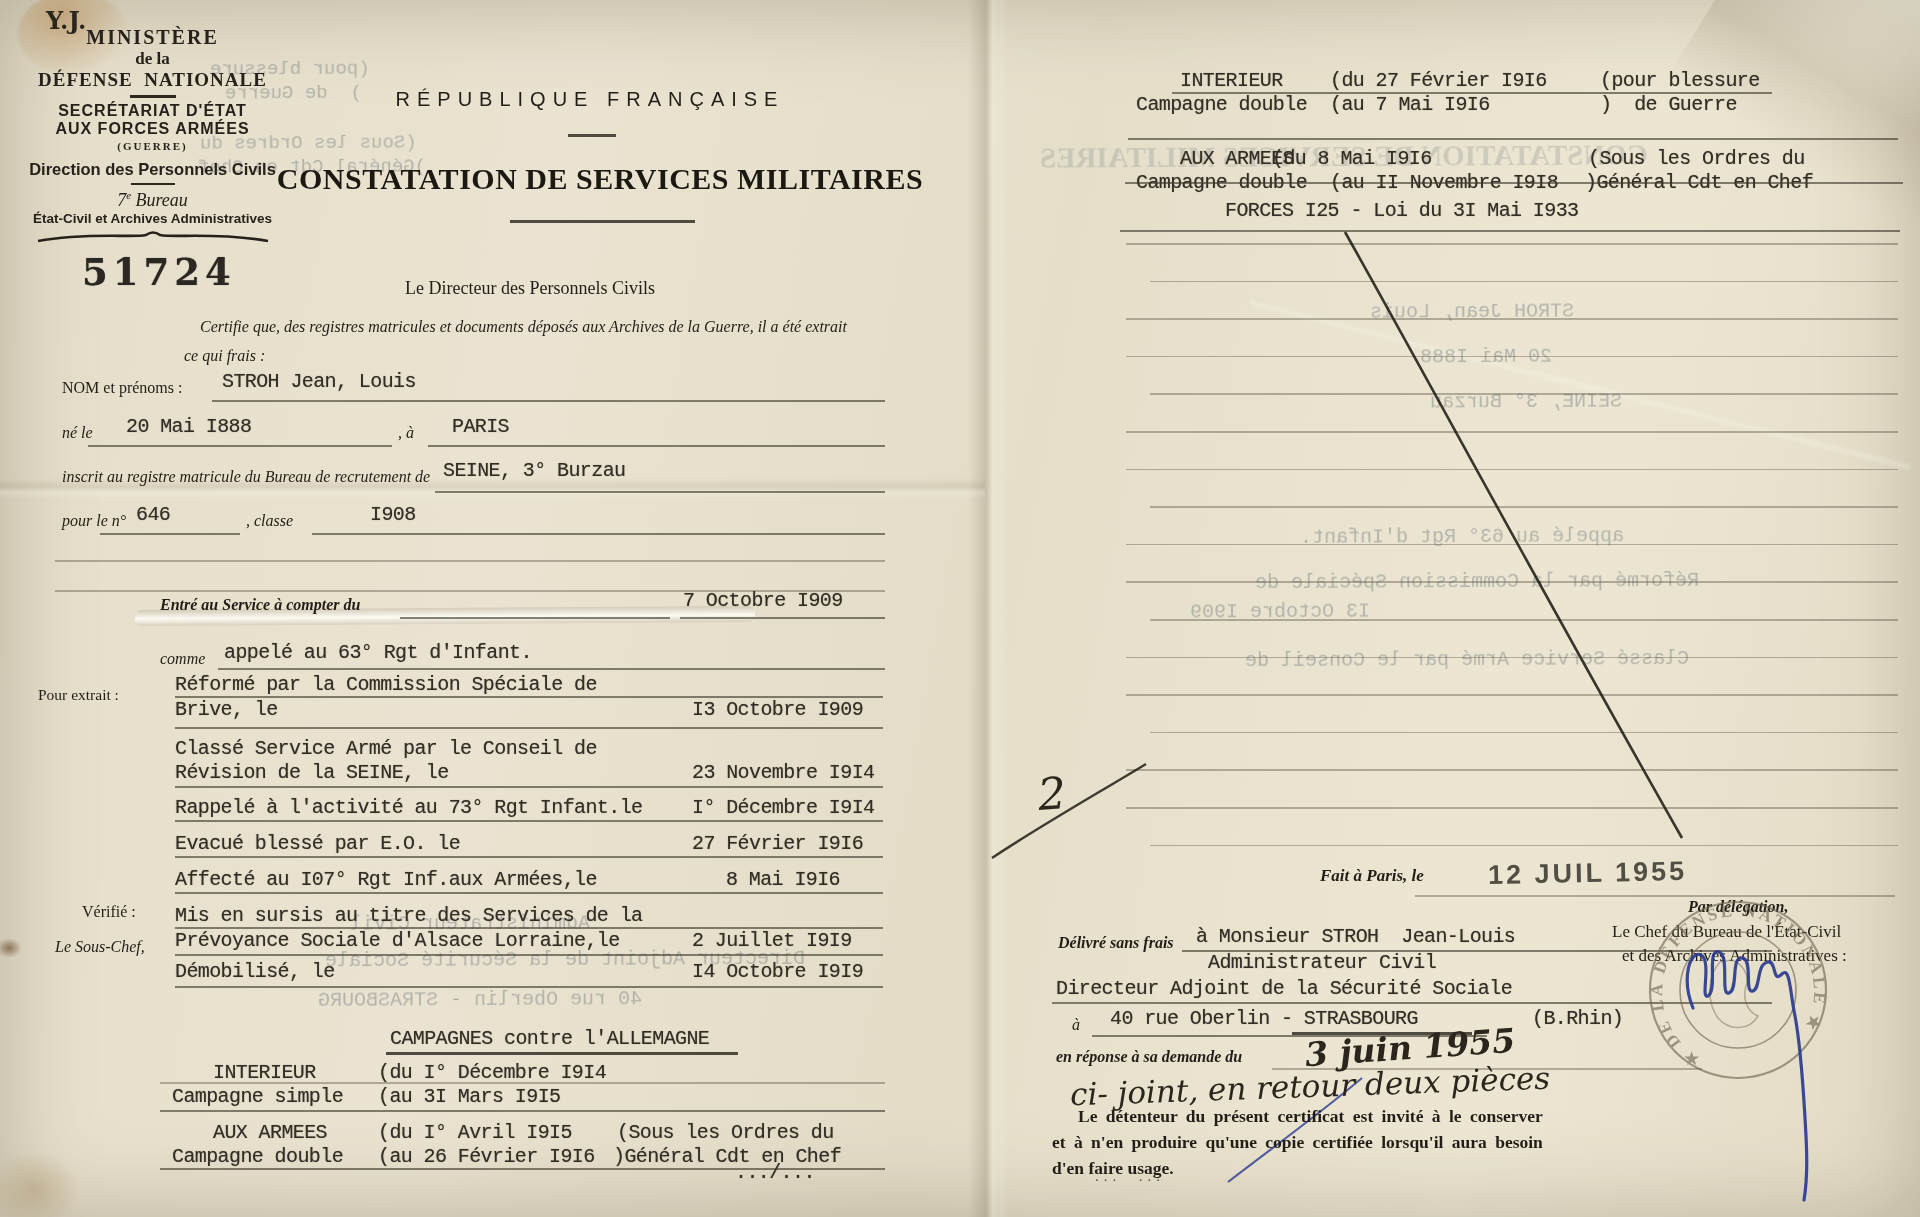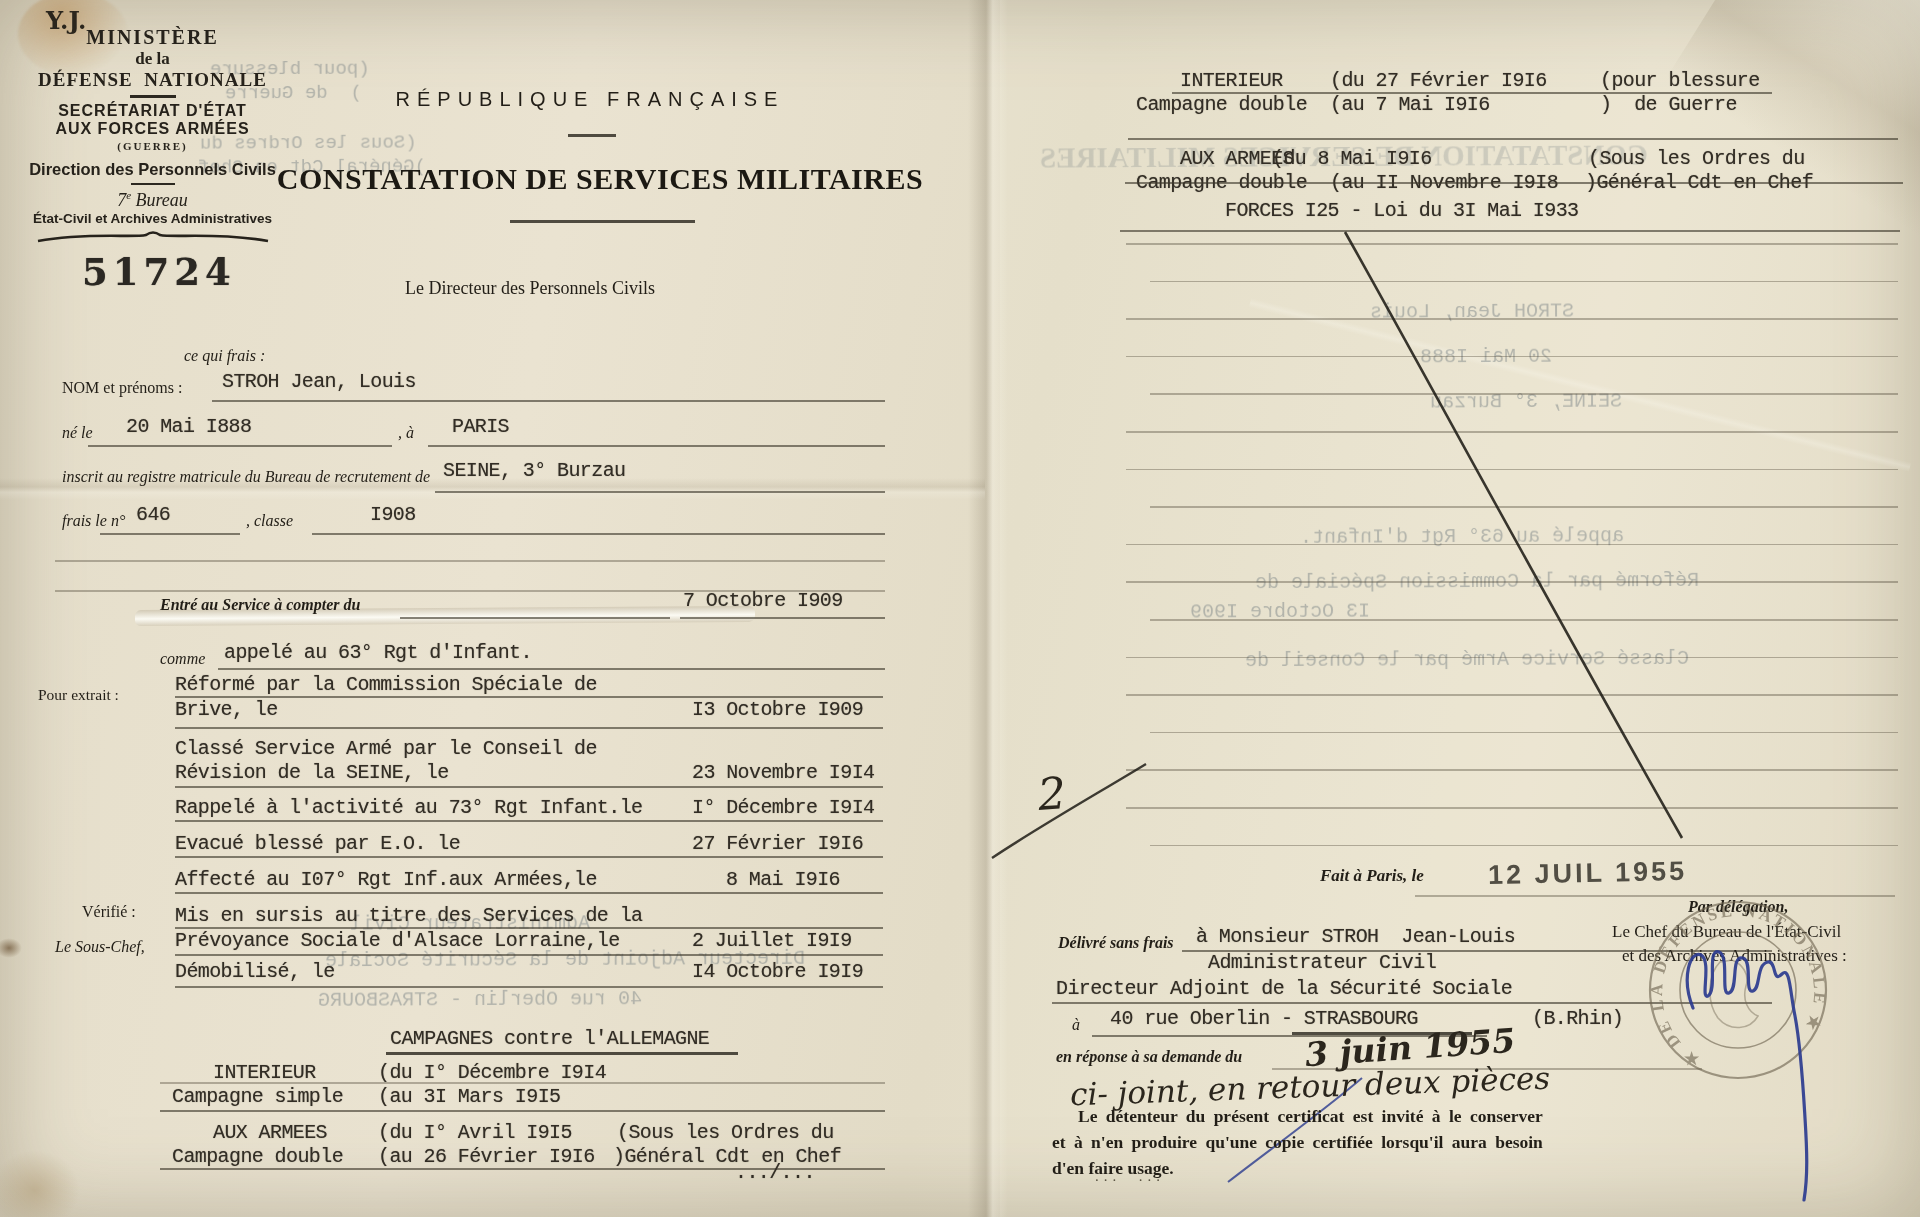--- a/index.html
+++ b/index.html
@@ -83,38 +83,39 @@
 
   <div class="abs ctr" style="left:290px;top:88px;width:600px;font-family:'Liberation Sans',sans-serif;font-size:20px;letter-spacing:7px;color:#221e17;">RÉPUBLIQUE  FRANÇAISE</div>
   <div class="rule thick" style="left:568px;top:134px;width:48px;"></div>
 
   <div class="abs ctr" style="left:260px;top:162px;width:680px;font-weight:bold;font-size:30px;letter-spacing:.5px;color:#1c1913;">CONSTATATION DE SERVICES MILITAIRES</div>
   <div class="rule thick" style="left:510px;top:220px;width:185px;"></div>
 
   <div class="abs ctr printed" style="left:250px;top:278px;width:560px;font-size:18px;">Le Directeur des Personnels Civils</div>
 
   <div class="printed pi" style="left:200px;top:318px;font-size:16px;"></div>
+  <div class="printed pi" style="left:200px;top:318px;font-size:16px;">Certifie que, des registres matricules et documents déposés aux Archives de la Guerre, il a été extrait</div>
   <div class="printed pi" style="left:184px;top:347px;font-size:16px;">ce qui frais :</div>
 
   <div class="printed" style="left:62px;top:379px;font-size:16px;">NOM et prénoms :</div>
   <div class="typed" style="left:222px;top:371px;">STROH Jean, Louis</div>
   <div class="rule" style="left:212px;top:400px;width:673px;"></div>
 
   <div class="printed pi" style="left:62px;top:424px;font-size:16px;">né le</div>
   <div class="typed" style="left:126px;top:416px;">20 Mai I888</div>
   <div class="printed pi" style="left:398px;top:424px;font-size:16px;">, à</div>
   <div class="typed" style="left:452px;top:416px;">PARIS</div>
   <div class="rule" style="left:88px;top:445px;width:304px;"></div>
   <div class="rule" style="left:428px;top:445px;width:457px;"></div>
 
   <div class="printed pi" style="left:62px;top:468px;font-size:16px;">inscrit au registre matricule du Bureau de recrutement de</div>
   <div class="typed" style="left:443px;top:460px;">SEINE, 3° Burzau</div>
   <div class="rule" style="left:435px;top:491px;width:450px;"></div>
 
-  <div class="printed pi" style="left:62px;top:512px;font-size:16px;">frais le n°</div>
+  <div class="printed pi" style="left:62px;top:512px;font-size:16px;">pour le n°</div>
   <div class="typed" style="left:136px;top:504px;">646</div>
   <div class="printed pi" style="left:246px;top:512px;font-size:16px;">, classe</div>
   <div class="typed" style="left:370px;top:504px;">I908</div>
   <div class="rule" style="left:100px;top:533px;width:140px;"></div>
   <div class="rule" style="left:312px;top:533px;width:573px;"></div>
 
   <div class="rule soft" style="left:55px;top:560px;width:830px;"></div>
   <div class="rule soft" style="left:55px;top:590px;width:830px;"></div>
 
   <div class="printed pi" style="left:160px;top:596px;font-size:16px;font-weight:bold;">Entré au Service à compter du</div>

